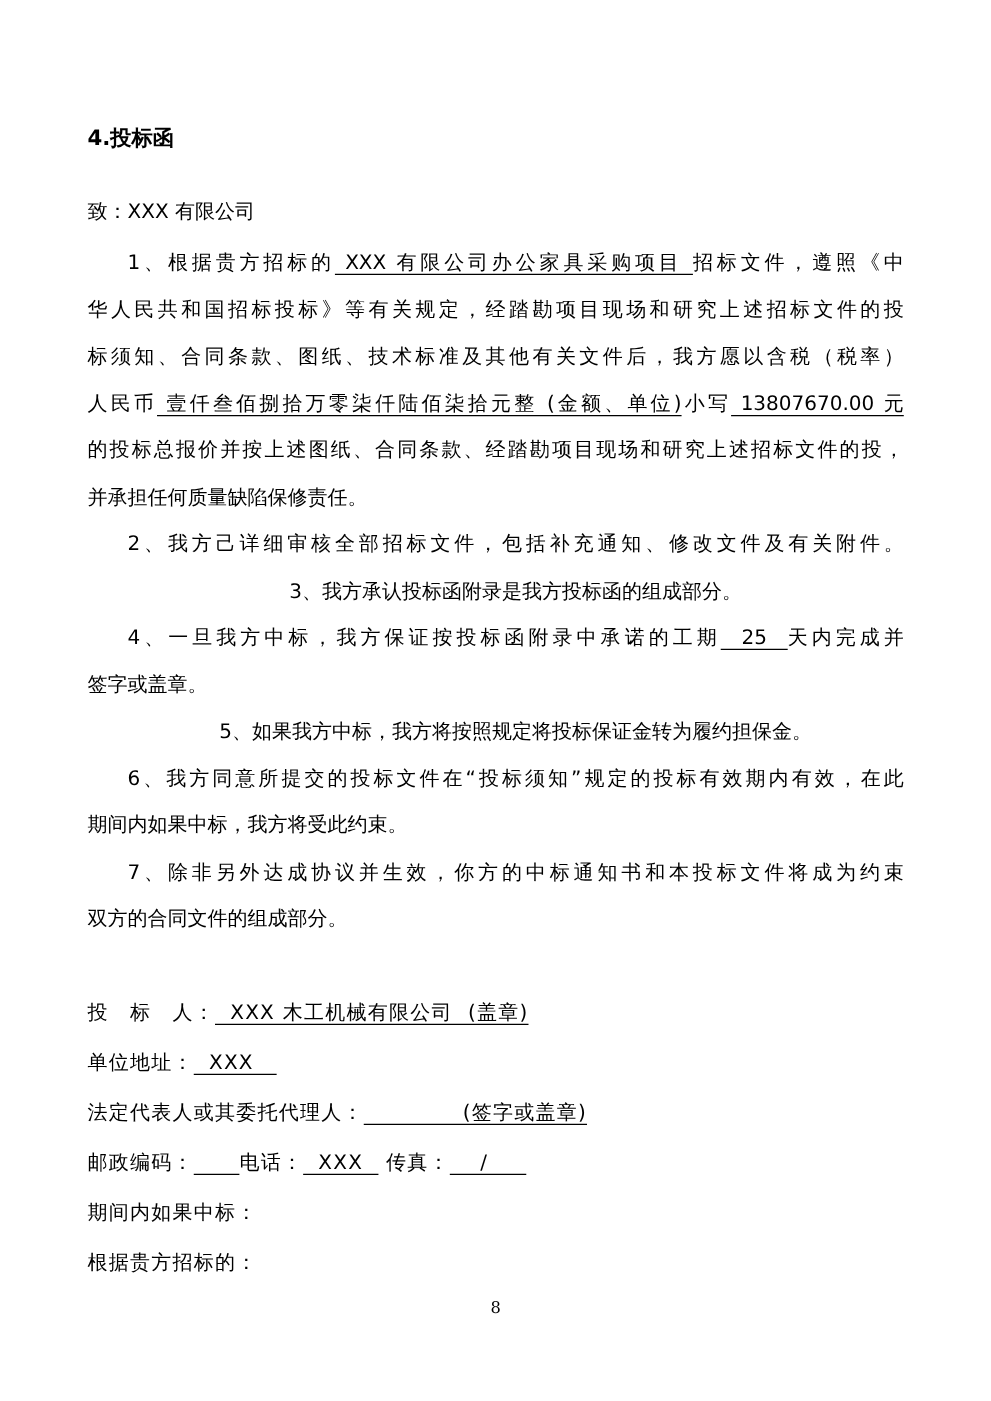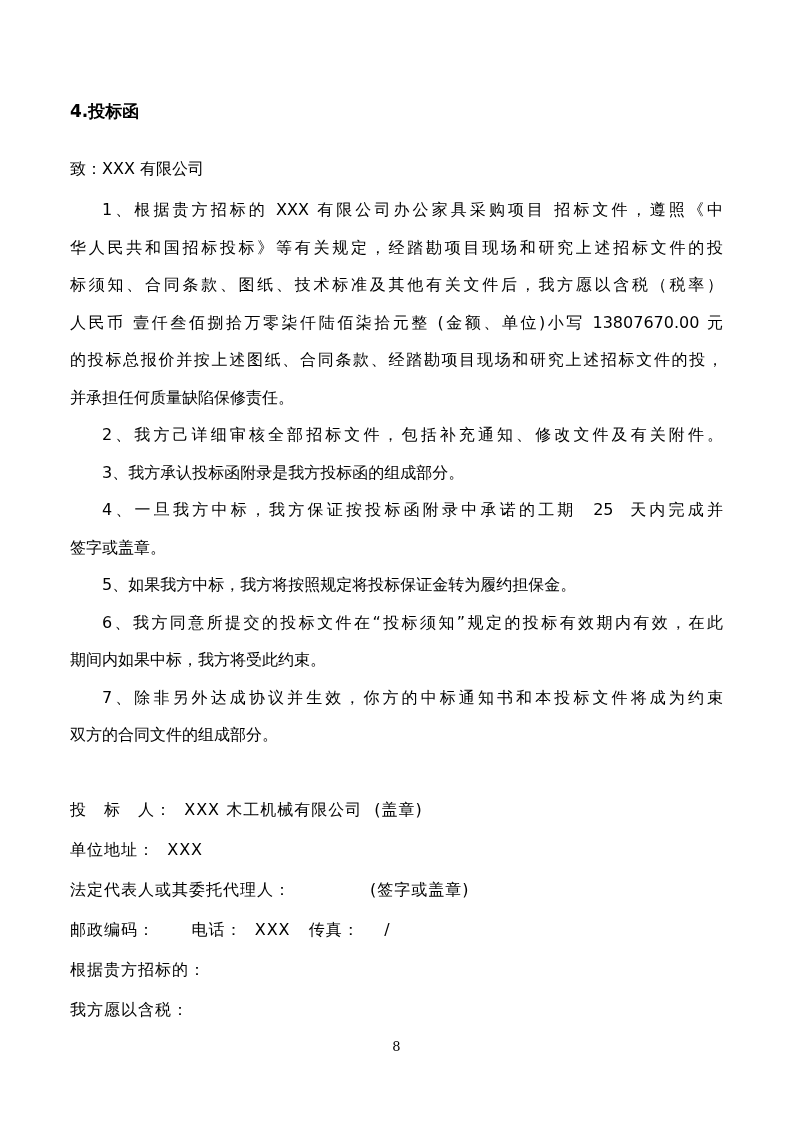--- a/index.html
+++ b/index.html
@@ -29,23 +29,24 @@
   .line {
     font-size: 16px;
     line-height: 37.5px;
     text-align: left;
     white-space: normal;
   }
   .fill {
     text-align: justify;
     text-align-last: justify;
   }
-  .indent { text-indent: 32px; }
+  .indent { text-indent: 32px; text-align: center; }
   .salutation { margin-bottom: 3.5px; }
   .u {
+    text-decoration: underline;
     text-decoration-thickness: 1px;
     text-underline-offset: 4px;
   }
   .sig { margin-top: 36px; }
   .sig .line {
     line-height: 40px;
     letter-spacing: 1px;
   }
   .page-number {
     position: absolute;
@@ -101,20 +102,20 @@
     <div>
       <div class="line fill indent"><span>7、除非另外达成协议并生效，你方的中标通知书和本投标文件将成为约束</span></div>
       <div class="line"><span>双方的合同文件的组成部分。</span></div>
     </div>
 
     <div class="sig">
       <div class="line"><span>投　标　人：</span><span class="u">&nbsp;&nbsp;XXX 木工机械有限公司&nbsp;&nbsp;(盖章)</span></div>
       <div class="line"><span>单位地址：</span><span class="u">&nbsp;&nbsp;XXX&nbsp;&nbsp;&nbsp;</span></div>
       <div class="line"><span>法定代表人或其委托代理人：</span><span class="u">&nbsp;&nbsp;&nbsp;&nbsp;&nbsp;&nbsp;&nbsp;&nbsp;&nbsp;&nbsp;&nbsp;&nbsp;&nbsp;(签字或盖章)</span></div>
       <div class="line"><span>邮政编码：</span><span class="u">&nbsp;&nbsp;&nbsp;&nbsp;&nbsp;&nbsp;</span><span>电话：</span><span class="u">&nbsp;&nbsp;XXX&nbsp;&nbsp;</span><span>&nbsp;传真：</span><span class="u">&nbsp;&nbsp;&nbsp;&nbsp;/&nbsp;&nbsp;&nbsp;&nbsp;&nbsp;</span></div>
+      <div class="line"><span>期间内如果中标：</span></div>
       <div class="line"><span>根据贵方招标的：</span></div>
-      <div class="line"><span>我方愿以含税：</span></div>
     </div>
 
   </div>
 
   <div class="page-number">8</div>
 </div>
 
 </body></html>

